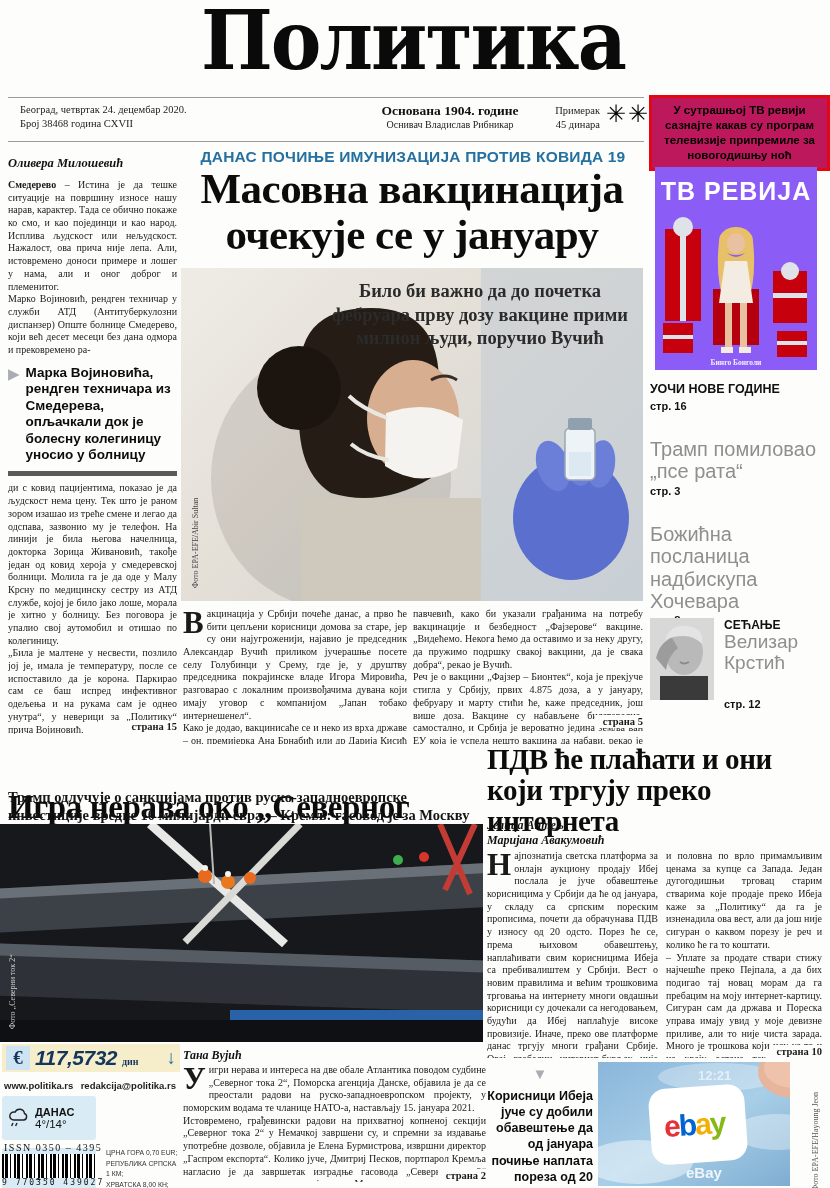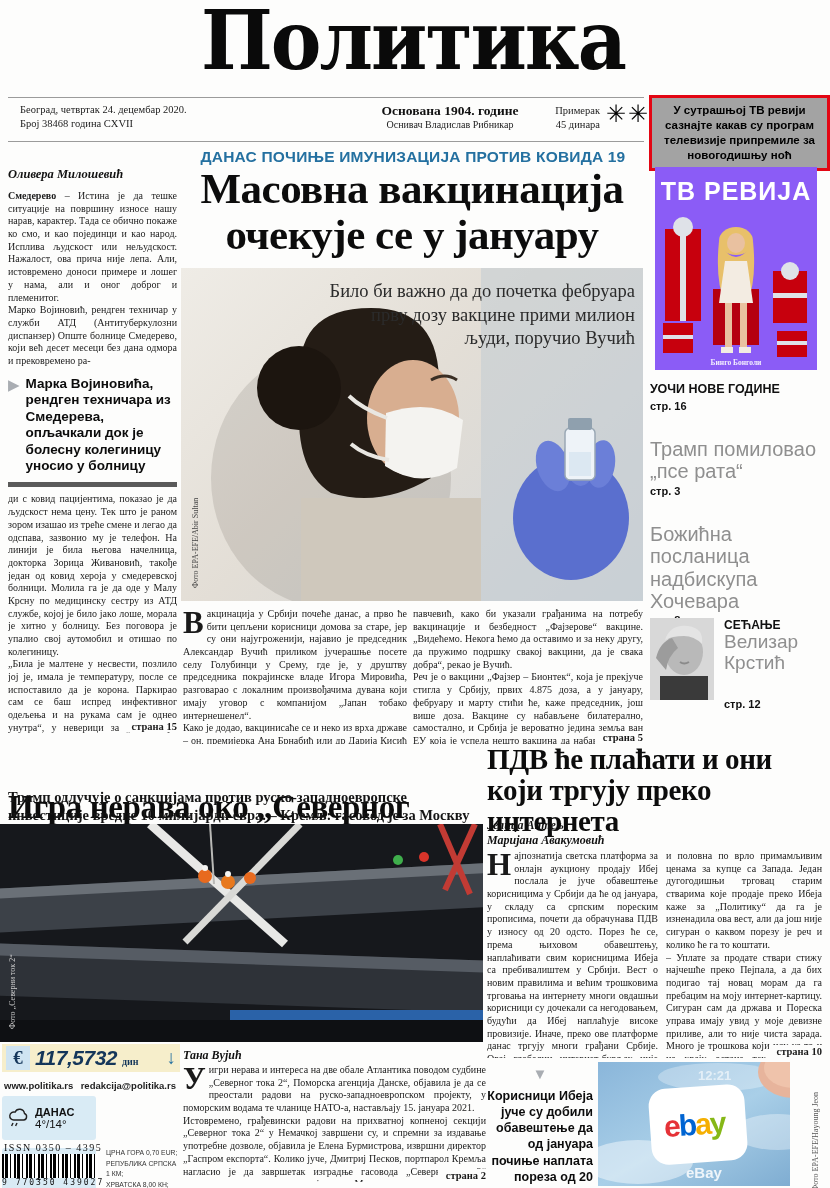--- a/index.html
+++ b/index.html
@@ -11,38 +11,38 @@
   .just{text-align:justify;}
   .preline{white-space:pre-line;}
   
   .logo{font-family:"DejaVu Serif",serif;font-weight:bold;font-size:76px;letter-spacing:-2px;
         transform:scaleY(1.08);color:#0a0a0a;}
   .dl-small{font-size:10.5px;color:#222;line-height:1.35;}
   .founded1{font-size:13.5px;font-weight:bold;color:#111;}
   .founded2{font-size:10px;color:#222;}
   .stars{font-size:24px;letter-spacing:2px;color:#000;}
   
-  .promo{border:3px solid #e30613;background:#a3a3a3;display:flex;align-items:center;justify-content:center;
+  .promo{border:3px solid #e30613;background:#be185d;display:flex;align-items:center;justify-content:center;
          text-align:center;font-weight:bold;font-size:11.5px;line-height:1.3;color:#000;padding:4px;}
   .tvcover{background:#8b5cf6;overflow:hidden;}
   .tvtitle{color:#fff;font-weight:bold;font-size:25px;letter-spacing:1px;text-align:center;margin-top:10px;}
   .tvcap{color:#fff;font-size:7.5px;text-align:center;font-weight:bold;opacity:.9;}
   
   .lart-title{font-size:25px;font-weight:600;line-height:1.1;letter-spacing:-.3px;color:#0f0f0f;}
   .byline{font-style:italic;font-weight:bold;font-size:12.5px;color:#111;}
   .body10{font-size:10px;line-height:1.27;}
   .pq-left{display:flex;gap:6px;margin:8px 0 6px 0;padding-bottom:8px;border-bottom:5px solid #5a5a5a;}
   .pq-left .tri{color:#a9adb2;font-size:15px;line-height:1;padding-top:2px;}
   .pq-left .txt{font-family:"Liberation Sans",sans-serif;font-weight:bold;font-size:13.5px;line-height:1.22;color:#0c0c0c;}
   .pageref{font-weight:bold;font-size:10.5px;background:#fdfdfc;padding-left:8px;}
   
   .kicker{color:#2470a0;font-weight:bold;font-size:15.5px;text-align:center;letter-spacing:.2px;}
   .mainhead{font-size:43px;font-weight:600;line-height:1.06;text-align:center;letter-spacing:-.5px;color:#0c0c0c;}
   .photo{overflow:hidden;}
-  .photoquote{font-size:18.5px;line-height:1.28;color:#2b2b2b;text-align:right;font-weight:400;}
+  .photoquote{font-size:18.5px;line-height:1.28;color:#2b2b2b;text-align:center;font-weight:700;}
   .vcredit{font-size:8px;color:#444;transform:rotate(-90deg);transform-origin:left top;white-space:nowrap;}
   .dc{float:left;font-size:31px;line-height:.85;font-weight:600;padding-right:3px;padding-top:2px;}
   .col{position:absolute;overflow:hidden;}
   
   .ns-head{font-size:33px;font-weight:600;letter-spacing:-.4px;color:#0c0c0c;margin-top:45px;}
   .ns-sub{font-size:14.5px;font-weight:bold;line-height:1.25;color:#151515;}
   .vat-head{font-size:29px;font-weight:700;line-height:1.07;letter-spacing:-.4px;color:#0c0c0c;}
   .pq-right{text-align:right;font-family:"Liberation Sans",sans-serif;font-weight:bold;
             font-size:12.5px;line-height:1.3;color:#0c0c0c;}
   .pq-right .tri{color:#a9adb2;font-size:15px;text-align:center;display:block;margin-bottom:4px;}
@@ -114,21 +114,21 @@
       <path d="M70,50 L92,50 L98,92 L64,92 Z" fill="#f3ece2"></path>
       <rect x="70" y="92" width="7" height="44" fill="#e9c1a0"></rect>
       <rect x="85" y="92" width="7" height="44" fill="#e9c1a0"></rect>
       <rect x="66" y="136" width="12" height="6" fill="#f3ece2"></rect>
       <rect x="84" y="136" width="12" height="6" fill="#f3ece2"></rect>
     </svg>
     <div class="abs tvcap" style="left:0;bottom:3px;width:162px;">Бинго Бонголи</div>
   </div>
 
   <div class="abs" style="left:8px;top:146px;width:169px;height:588px;overflow:hidden;">
-    <div class="byline" style="margin-top:21px;">Оливера Милошевић</div>
+    <div class="byline" style="margin-top:10px;">Оливера Милошевић</div>
     <p class="body10 just preline" style="margin:8px 0 0 0;"><b>Смедерево</b><span> – Истина је да тешке ситуације на површину износе нашу нарав, карактер. Тада се обично покаже ко смо, и као појединци и као народ. Исплива људскост или нељудскост. Нажалост, ова прича није лепа. Али, истовремено доноси примере и лошег у нама, али и оног доброг и племенитог.
 Марко Војиновић, рендген техничар у служби АТД (Антитуберкулозни диспанзер) Опште болнице Смедерево, који већ десет месеци без дана одмора и прековремено ра-</span></p>
     <div class="pq-left">
       <span class="tri">▶</span>
       <span class="txt">Марка Војиновића, рендген техничара из Смедерева, опљачкали док је болесну колегиницу уносио у болницу</span>
     </div>
     <p class="body10 just preline" style="margin:4px 0 0 0;">ди с ковид пацијентима, показао је да људскост нема цену. Тек што је раном зором изашао из треће смене и легао да одспава, зазвонио му је телефон. На линији је била његова начелница, докторка Зорица Живановић, такође један од ковид хероја у смедеревској болници. Молила га је да оде у Малу Крсну по медицинску сестру из АТД службе, којој је било јако лоше, морала је хитно у болницу. Без поговора је упалио свој аутомобил и отишао по колегиницу.
 „Била је малтене у несвести, позлило јој је, имала је температуру, после се испоставило да је корона. Паркирао сам се баш испред инфективног одељења и на рукама сам је однео унутра“, у неверици за „Политику“ прича Војиновић.</p>
     <span class="pageref abs" style="right:0;bottom:2px;">страна 15</span>
   </div>
@@ -160,21 +160,21 @@
     <div class="abs vcredit" style="left:10px;top:320px;">Фото EPA-EFE/Abir Sultan</div>
   </div>
 
   <div class="col body10 just" style="left:183px;top:608px;width:224px;height:136px;">
     <span class="dc">В</span><span class="preline">акцинација у Србији почеће данас, а прво ће бити цепљени корисници домова за старе, јер су они најугроженији, најавио је председник Александар Вучић приликом јучерашње посете селу Голубинци у Срему, где је, у друштву председника покрајинске владе Игора Мировића, разговарао с локалним произвођачима дувана који имају уговор с компанијом „Јапан тобако интернешенел“.
 Како је додао, вакцинисаће се и неко из врха државе – он, премијерка Ана Брнабић или др Дарија Кисић Те-</span>
   </div>
   <div class="col body10 just" style="left:413px;top:608px;width:230px;height:136px;">
     <span class="preline">павчевић, како би указали грађанима на потребу вакцинације и безбедност „Фајзерове“ вакцине. „Видећемо. Некога ћемо да оставимо и за неку другу, да пружимо подршку свакој вакцини, да је свака добра“, рекао је Вучић.
 Реч је о вакцини „Фајзер – Бионтек“, која је прекјуче стигла у Србију, првих 4.875 доза, а у јануару, фебруару и марту стићи ће, каже председник, још више доза. Вакцине су набављене билатерално, самостално, и Србија је вероватно једина земља ван ЕУ која је успела нешто вакцина да набави, рекао је Вучић.</span>
-    <span class="pageref abs" style="right:0;bottom:0;">страна 5</span>
+    <span class="pageref abs" style="right:0;bottom:16px;">страна 5</span>
   </div>
 
   <div class="abs" style="left:650px;top:382px;width:172px;">
     <div class="sb-kicker">УОЧИ НОВЕ ГОДИНЕ</div>
     <div style="margin-top:4px;">
       <div class="sb-page">стр. 16</div>
     </div>
     <div style="margin-top:26px;">
       <div class="sb-title">Трамп помиловао „псе рата“</div>
       <div class="sb-page">стр. 3</div>

